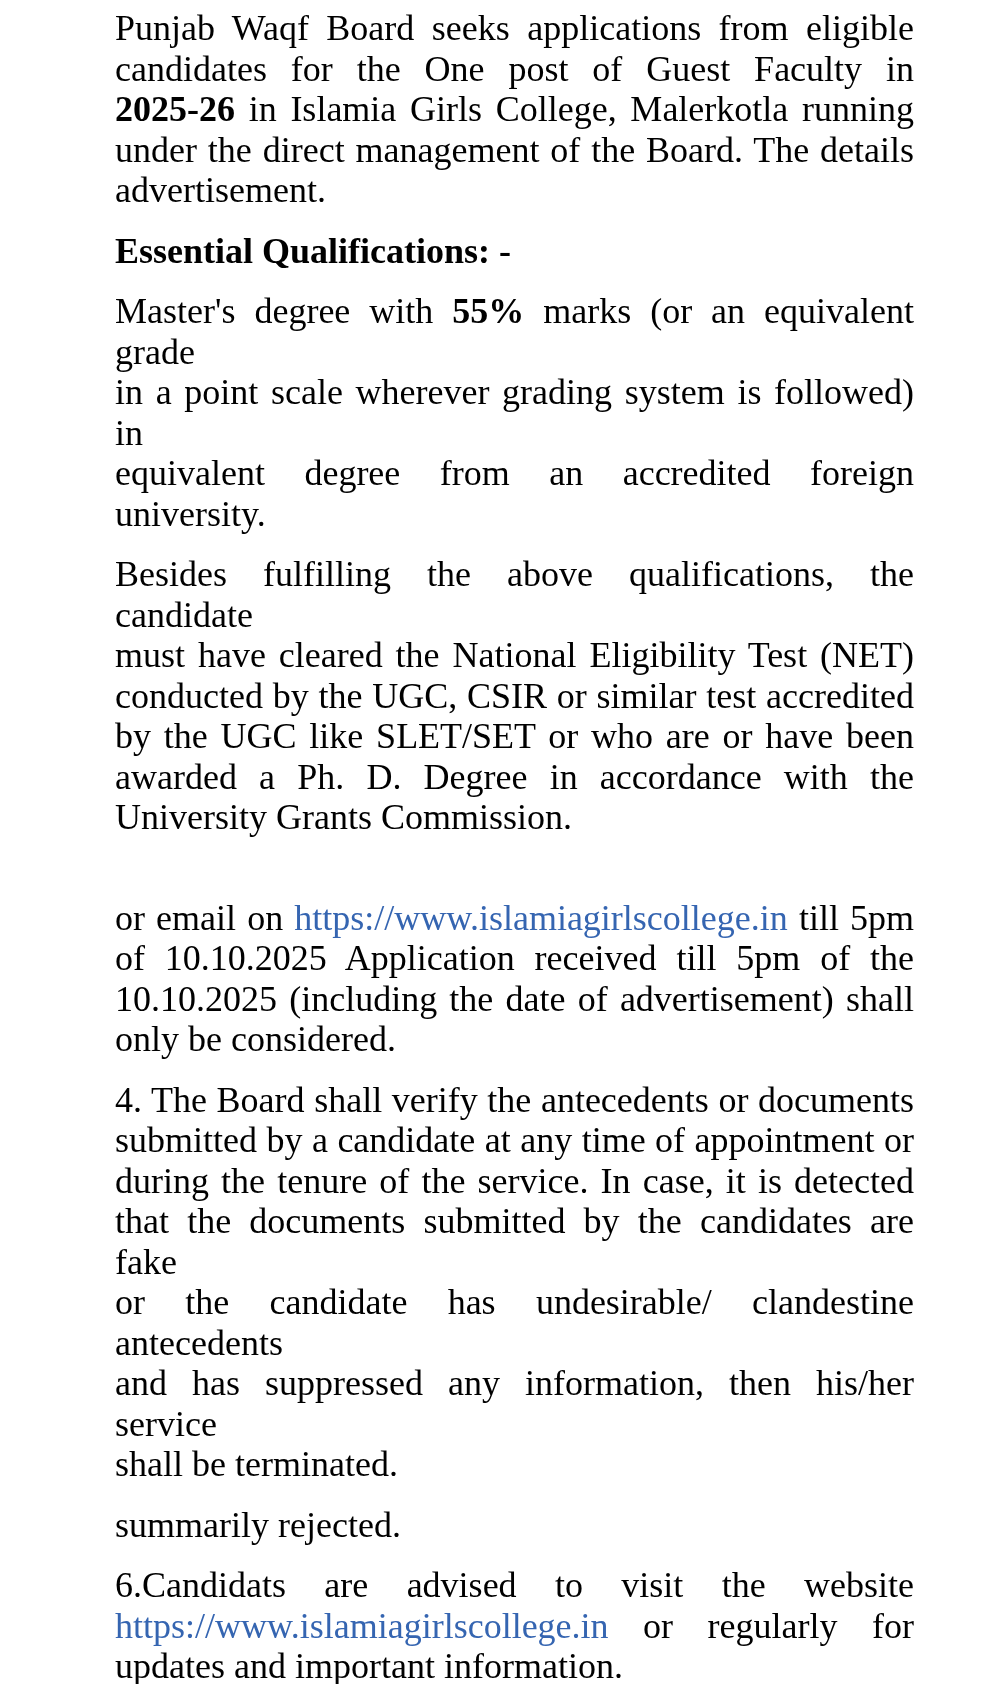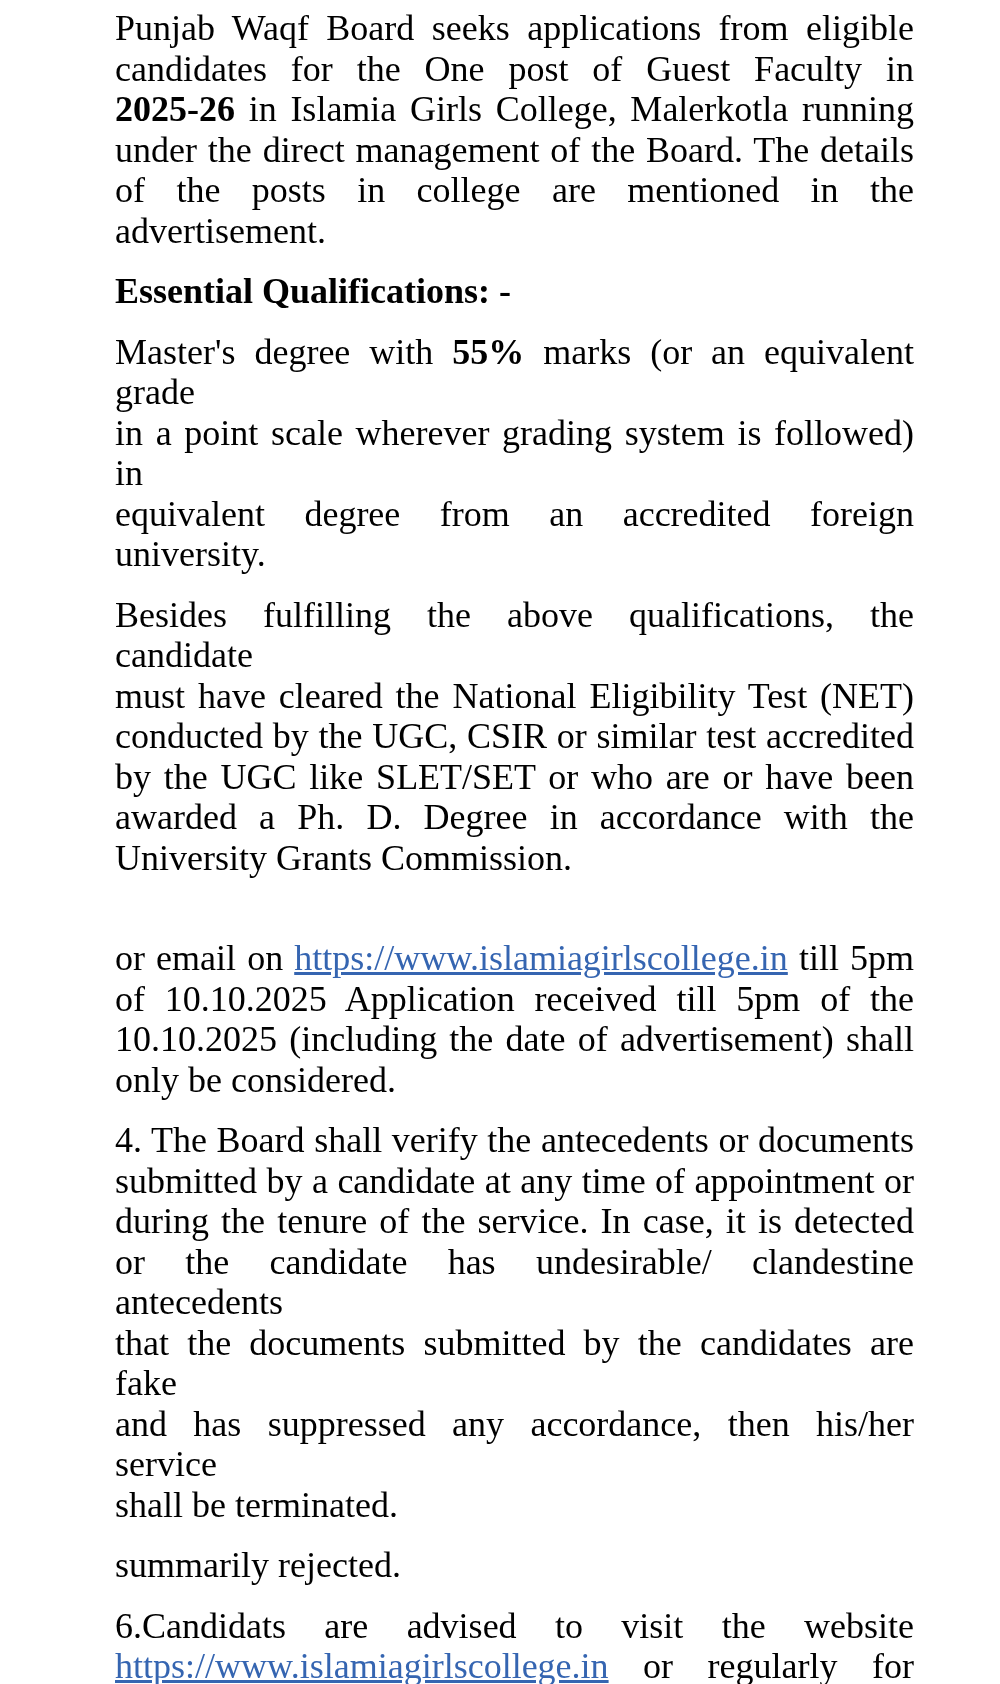--- a/index.html
+++ b/index.html
@@ -24,35 +24,33 @@
   .line {
     text-align: justify;
     text-align-last: justify;
   }
   .line.last { text-align-last: left; }
   .heading .line { font-weight: bold; }
   .b { font-weight: bold; }
   .u { }
   .link {
     color: var(--link-color, #3565b1);
-    text-decoration: underline;
     cursor: pointer;
   }
 </style>
 </head>
 <body>
 
 <div class="page">
 
   <div class="para first">
     <div class="line">Punjab Waqf Board seeks applications from eligible</div>
     <div class="line">candidates for the One post of Guest Faculty in</div>
     <div class="line"><span class="b">2025-26</span><span> in Islamia Girls College, Malerkotla running</span></div>
     <div class="line">under the direct management of the Board. The details</div>
-    <div class="line">of the posts in college are mentioned in the</div>
     <div class="line last">advertisement.</div>
   </div>
 
   <div class="para heading">
     <div class="line last"><span class="u">Essential Qualifications: -</span></div>
   </div>
 
   <div class="para">
     <div class="line"><span>Master's degree with </span><span class="b">55%</span><span> marks (or an equivalent grade</span></div>
     <div class="line">in a point scale wherever grading system is followed) in</div>
@@ -72,23 +70,23 @@
     <div class="line"><span class="u">or email on </span><a class="link">https://www.islamiagirlscollege.in</a><span class="u"> till 5pm</span></div>
     <div class="line u">of 10.10.2025 Application received till 5pm of the</div>
     <div class="line u">10.10.2025 (including the date of advertisement) shall</div>
     <div class="line u last">only be considered.</div>
   </div>
 
   <div class="para">
     <div class="line">4. The Board shall verify the antecedents or documents</div>
     <div class="line">submitted by a candidate at any time of appointment or</div>
     <div class="line">during the tenure of the service. In case, it is detected</div>
+    <div class="line">that the documents submitted by the candidates are fake</div>
     <div class="line">or the candidate has undesirable/ clandestine antecedents</div>
-    <div class="line">that the documents submitted by the candidates are fake</div>
-    <div class="line">and has suppressed any accordance, then his/her service</div>
+    <div class="line">and has suppressed any information, then his/her service</div>
     <div class="line last">shall be terminated.</div>
   </div>
 
   <div class="para">
     <div class="line last">summarily rejected.</div>
   </div>
 
   <div class="para">
     <div class="line">6.Candidats are advised to visit the website</div>
     <div class="line"><a class="link">https://www.islamiagirlscollege.in</a><span> or regularly for</span></div>

